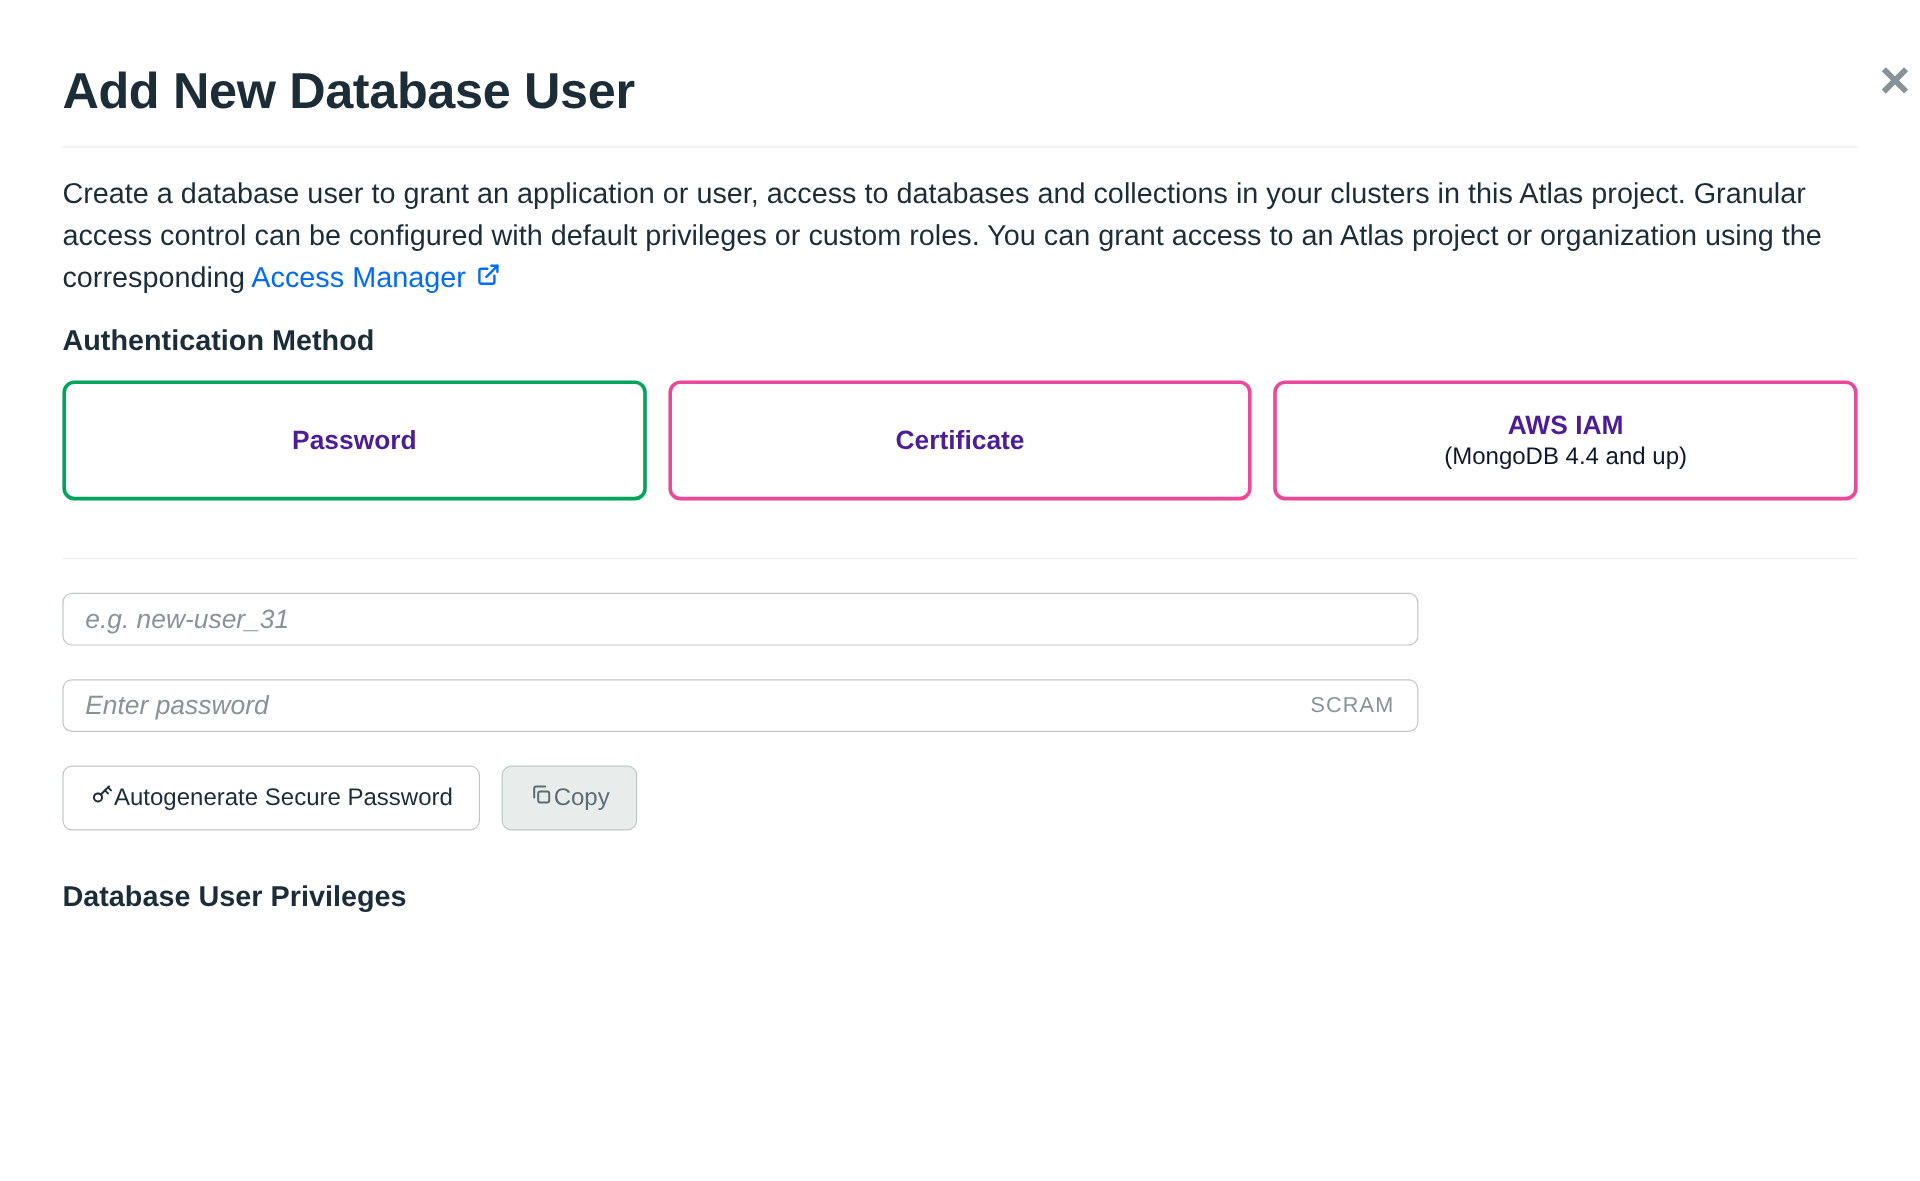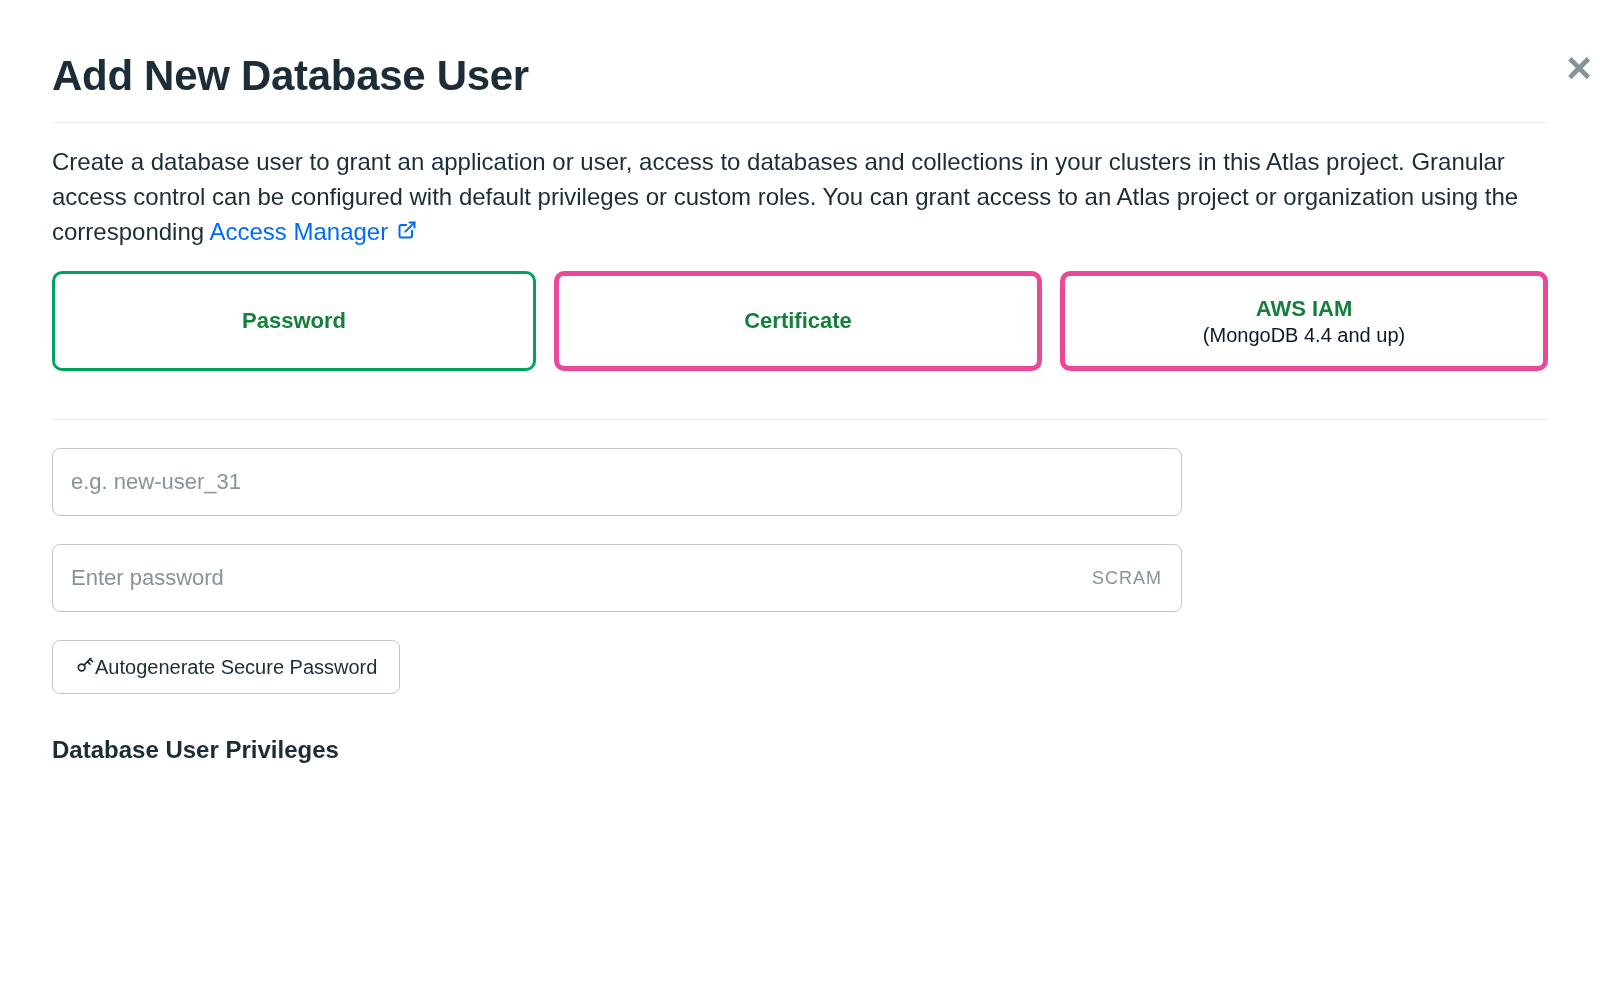--- a/index.html
+++ b/index.html
@@ -8,28 +8,28 @@
   .close-btn { position: absolute; top: -6px; right: 8px; font-size: 44px; font-weight: 700; color: #889397; cursor: pointer; line-height: 1; }
   h1.title { font-size: 42px; font-weight: 600; color: #1C2D38; margin-top: 52px; margin-bottom: 22px; letter-spacing: -0.3px;}
   .hr { border: none; border-top: 1px solid #E8EDEB; margin: 0 0 22px 0; }
   .hr2 { border: none; border-top: 1px solid #E8EDEB; margin: 48px 0 28px 0; }
   p.desc { font-size: 24px; line-height: 1.45; color: #1C2D38; margin-bottom: 22px; }
   a.link { color: #016BF8; text-decoration: none; }
   .ext-icon { display:inline-block; vertical-align: baseline; margin-left: 2px; }
   .ext-icon svg { width: 20px; height: 20px; }
   h2.section { font-size: 24px; font-weight: 700; color: #1C2D38; margin-bottom: 18px; }
   .auth-methods { display: flex; gap: 18px; margin-bottom: 12px; }
-  .auth-btn { flex: 1; height: 100px; background: #fff; border: 5px solid #ec4899; border-radius: 10px; display: flex; flex-direction: column; align-items: center; justify-content: center; cursor: pointer; }
+  .auth-btn { flex: 1; height: 100px; background: #fff; border: 3px solid #ec4899; border-radius: 10px; display: flex; flex-direction: column; align-items: center; justify-content: center; cursor: pointer; }
   .auth-btn.selected { border: 3px solid #00A35C; }
-  .auth-btn .label { font-size: 22px; font-weight: 700; color: #15803d; }
+  .auth-btn .label { font-size: 22px; font-weight: 700; color: #4c1d95; }
   .auth-btn .sub { font-size: 20px; color: #0f172a; margin-top: 2px; }
   .info-line { font-size: 22px; color: #5C6C75; margin-bottom: 36px; }
   .info-line a { color: #016BF8; text-decoration: none; }
   .field-wrap { width: 1130px; margin-bottom: 28px; position: relative; }
-  .text-input { width: 100%; height: 68px; border: 1px solid #C1C7C6; border-radius: 8px; padding: 0 18px; font-size: 22px; color: #1C2D38; outline: none; background:#fff; }
+  .text-input { width: 100%; height: 44px; border: 1px solid #C1C7C6; border-radius: 8px; padding: 0 18px; font-size: 22px; color: #1C2D38; outline: none; background:#fff;font-style:italic; }
   .text-input::placeholder { color: #889397; }
   .show-btn { position: absolute; right: 20px; top: 50%; transform: translateY(-50%); font-size: 18px; letter-spacing: 1px; color: #889397; background: none; border: none; cursor: pointer; font-weight: 500; }
   .btn-row { display: flex; gap: 18px; margin-top: 4px; margin-bottom: 42px;}
   .btn { height: 54px; padding: 0 22px; border-radius: 8px; font-size: 20px; display: inline-flex; align-items: center; cursor: pointer; }
   .btn-outline { background: #fff; border: 1px solid #C1C7C6; color: #1C2D38; }
   .btn-muted  { background: #E8EDEB; border: 1px solid #C1C7C6; color: #5C6C75; }
   .btn svg { width: 20px; height: 20px; }
   h2.section.lower { margin-top: 8px; margin-bottom: 0; }
 </style>
 </head>
@@ -49,20 +49,21 @@
       <span class="ext-icon">
         <svg viewBox="0 0 24 24" fill="none" stroke="#016BF8" stroke-width="2.4" stroke-linecap="round" stroke-linejoin="round">
           <path d="M18 13v6a2 2 0 0 1-2 2H5a2 2 0 0 1-2-2V8a2 2 0 0 1 2-2h6"></path>
           <polyline points="15 3 21 3 21 9"></polyline>
           <line x1="10" y1="14" x2="21" y2="3"></line>
         </svg>
       </span>
     </a>
   </p>
 
+  <h2 class="section">Authentication Method</h2>
 
   <div class="auth-methods">
     <div class="auth-btn selected">
       <span class="label">Password</span>
     </div>
     <div class="auth-btn">
       <span class="label">Certificate</span>
     </div>
     <div class="auth-btn">
       <span class="label">AWS IAM</span>
@@ -88,17 +89,26 @@
       <span>
         <svg viewBox="0 0 24 24" fill="none" stroke="#1C2D38" stroke-width="2" stroke-linecap="round" stroke-linejoin="round">
           <circle cx="8" cy="15" r="4"></circle>
           <path d="M10.85 12.15 L19 4"></path>
           <path d="M18 5 l3 3"></path>
           <path d="M15 8 l3 3"></path>
         </svg>
       </span>
       <span>Autogenerate Secure Password</span>
     </button>
+    <button class="btn btn-muted">
+      <span>
+        <svg viewBox="0 0 24 24" fill="none" stroke="#5C6C75" stroke-width="2" stroke-linecap="round" stroke-linejoin="round">
+          <rect x="9" y="9" width="11" height="11" rx="2"></rect>
+          <path d="M5 15V6a2 2 0 0 1 2-2h9"></path>
+        </svg>
+      </span>
+      <span>Copy</span>
+    </button>
   </div>
 
   <h2 class="section lower">Database User Privileges</h2>
 
 </div>
 
 </body></html>

